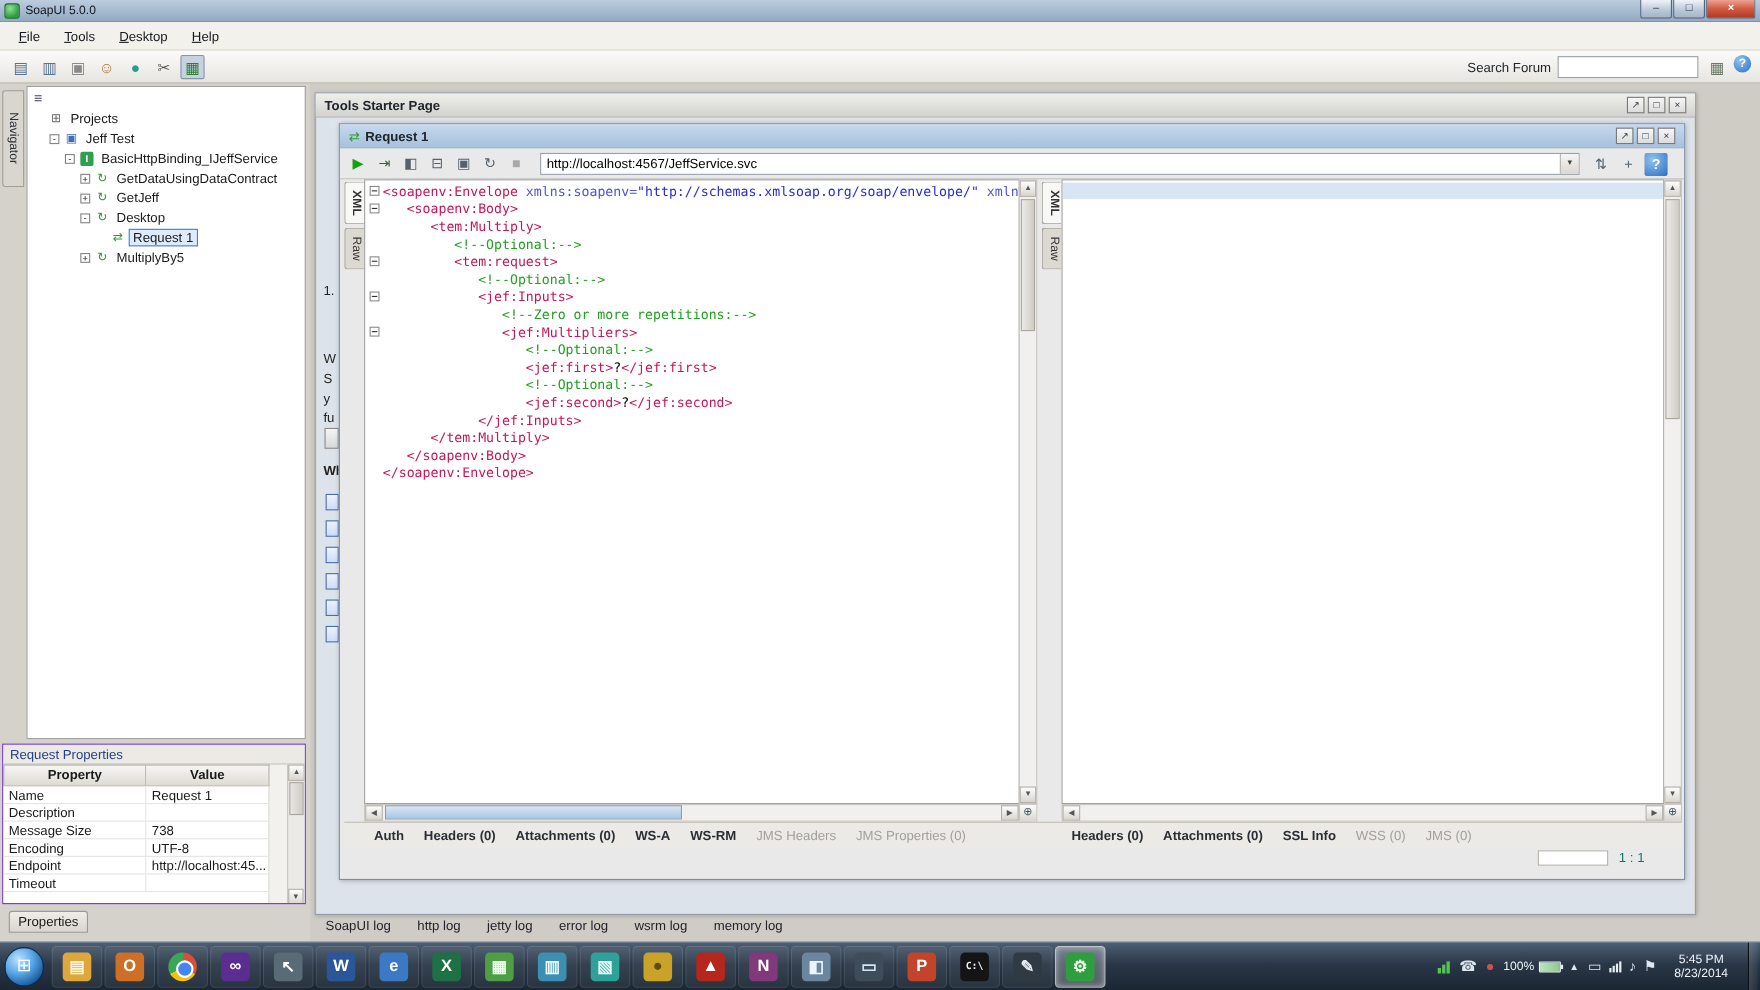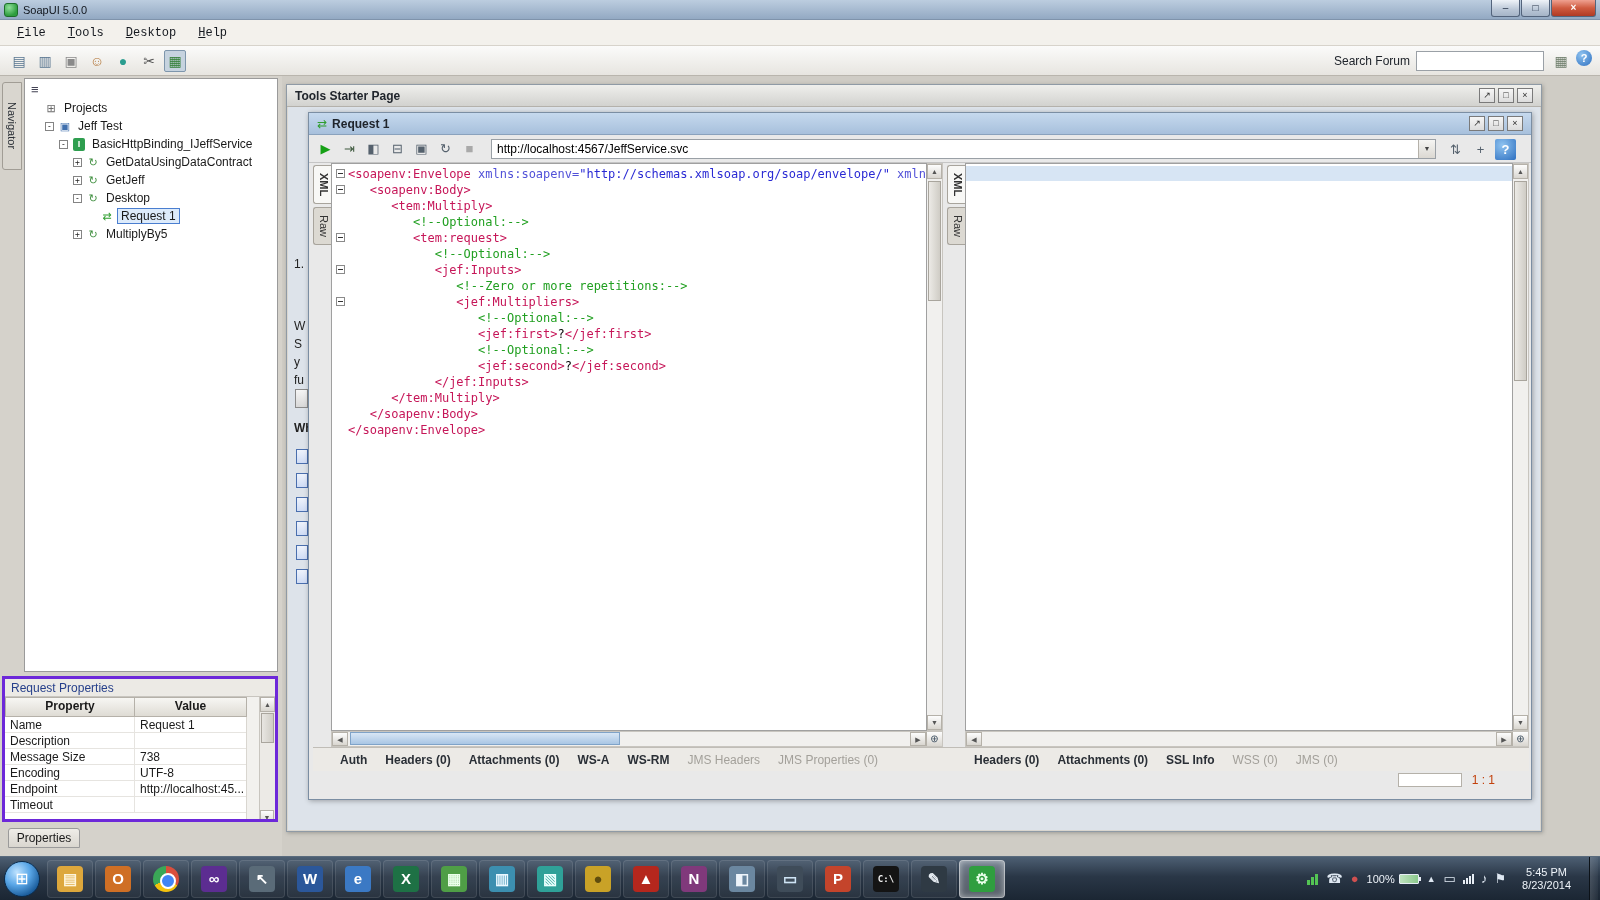--- a/index.html
+++ b/index.html
@@ -14,21 +14,21 @@
     background:radial-gradient(circle at 35% 30%,#8fe09a,#2f9e3f 70%); border:1px solid #1d6e2a; }
   .titlebar .t-text { font-size:11px; color:#10151c; }
   .caption-btns { position:absolute; right:4px; top:0; display:flex; }
   .cap-btn { width:29px; height:17px; border:1px solid #53647c; border-top:none;
     border-radius:0 0 3px 3px; background:linear-gradient(#eef3f8,#b9c6d6 60%,#a5b4c7);
     font-size:10px; line-height:15px; text-align:center; color:#243246; margin-left:1px; }
   .cap-close { width:45px; background:linear-gradient(#f0a violet,#c0392b); background:linear-gradient(#efa191,#cf5b40 50%,#b03a24); color:#fff; font-weight:bold; }
 
   .menubar { position:absolute; left:0; top:20px; width:1600px; height:26px;
     background:#f3f1ec; border-bottom:1px solid #d7d3cb; display:flex; align-items:center; padding-left:6px; }
-  .menu-item { display:inline-block; padding:4px 11px; color:#15191f;font-family:Liberation Mono, monospace; }
+  .menu-item { display:inline-block; padding:4px 11px; color:#15191f; }
   .menu-item::first-letter { text-decoration:underline; }
 
   .toolbar { position:absolute; left:0; top:46px; width:1600px; height:30px;
     background:linear-gradient(#fbfbfa,#e7e5e0); border-bottom:1px solid #b9b5ad;
     display:flex; align-items:center; padding:0 8px; }
   #tb-icons { display:flex; gap:4px; }
   .tb-icon { width:22px; height:22px; display:flex; align-items:center; justify-content:center;
     font-size:14px; border:1px solid transparent; border-radius:2px; }
   .tb-icon.pressed { background:#c6d3df; border-color:#7e96ac; }
   .search-group { margin-left:auto; display:flex; align-items:center; gap:6px; }
@@ -54,21 +54,21 @@
     line-height:13px; text-align:center; }
   .ico-workspace { color:#6b6b6b; }
   .ico-project { color:#3f6fae; }
   .ico-interface { background:#2e9e4f; color:#fff; font-weight:bold; font-size:9px; border-radius:2px; width:12px; flex:0 0 12px; margin-left:1px; margin-right:4px; }
   .ico-operation { color:#3f8f3f; }
   .ico-request { color:#2f9e2f; }
   .tree-label { padding:0 3px; white-space:nowrap; }
   .tree-label.selected { border:1px solid #4a7ed0; background:#ddebfb; }
 
   .props-panel { position:absolute; left:2px; top:600px; width:276px; height:146px;
-    background:#f2f1ee; border:3px solid #6d28d9; overflow:hidden; }
+    background:#f2f1ee; border:1px solid #6d28d9; overflow:hidden; }
   .props-title { height:18px; line-height:18px; padding-left:6px; color:#27408b;
     background:#eceae5; border-bottom:1px solid #c8c5bf; }
   .props-head { display:flex; }
   .ph-cell { height:20px; line-height:16px; text-align:center; background:linear-gradient(#f7f6f3,#dedbd4);
     border:1px solid #b5b1a9; border-left:none;font-weight:bold; }
   .ph-cell:first-child { border-left:1px solid #b5b1a9; }
   .ph-prop { width:130px; } .ph-val { width:112px; }
   .props-body { position:relative; background:#fff; height:110px; width:242px; border-right:1px solid #d9d6d0; }
   .props-row { display:flex; height:16px; border-bottom:1px solid #e6e4e0; }
   .p-cell { width:130px; padding:1px 5px; border-right:1px solid #e6e4e0; overflow:hidden; white-space:nowrap; }
@@ -152,21 +152,21 @@
     border-left:1px solid #b5b1a9; font-size:10px; text-align:center; line-height:14px; color:#456; }
 
   .insp-bar { position:absolute; left:4px; top:634px; width:1216px; height:24px; display:flex;
     background:#eceae6; border-top:1px solid #c0bdb7;align-items:flex-end; }
   .insp-half-left { width:630px; display:flex; padding-left:18px; }
   .insp-half-right { flex:1; display:flex; padding-left:22px; }
   .insp-tab { padding:4px 9px; color:#2a2f36; font-weight:bold; }
   .insp-tab.disabled { color:#a3a09a; font-weight:normal; }
   .status-row { position:absolute; right:36px; top:660px; display:flex; align-items:center; gap:10px; }
   .pos-box { width:64px; height:14px; background:#fff; border:1px solid #b5b1a9; }
-  .caret-pos { color:#c2410c; }
+  .caret-pos { color:#0f766e; }
 
   .log-row { position:absolute; left:12px; bottom:6px; display:flex; gap:20px; }
   .log-tab { color:#20252c; padding:2px 2px; }
 
   
   .taskbar { position:absolute; left:0; top:856px; width:1600px; height:44px;
     background:linear-gradient(#4d5f73,#2a3747 45%,#1b2633); border-top:1px solid #5a6b7d;
     display:flex; align-items:center; }
   .start-orb { width:36px; height:36px; border-radius:50%; margin:0 6px 0 4px; flex:0 0 36px;
     background:radial-gradient(circle at 35% 30%,#bfe3ff,#5aa7e8 40%,#1d5f9e 75%,#0c3c6e);
@@ -543,20 +543,28 @@
           <div class="insp-tab disabled">JMS (0)</div>
         </div>
     </div>
 
     <div class="status-row">
       <div class="pos-box"></div>
       <span class="caret-pos">1 : 1</span>
     </div>
   </div>
 
+  <div class="log-row" id="log-tabs">
+      <div class="log-tab">SoapUI log</div>
+      <div class="log-tab">http log</div>
+      <div class="log-tab">jetty log</div>
+      <div class="log-tab">error log</div>
+      <div class="log-tab">wsrm log</div>
+      <div class="log-tab">memory log</div>
+    </div>
 </div>
 
 <div class="taskbar">
   <div class="start-orb">⊞</div>
   <div id="tb-apps">
       <div class="task-btn">
         <div class="task-glyph" style="background: rgb(221, 167, 60); color: rgb(253, 244, 218);">▤</div>
       </div>
       <div class="task-btn">
         <div class="task-glyph" style="background: rgb(207, 111, 37); color: rgb(255, 255, 255);">O</div>

